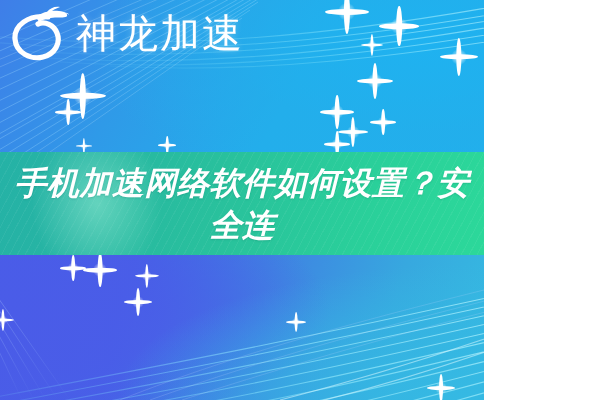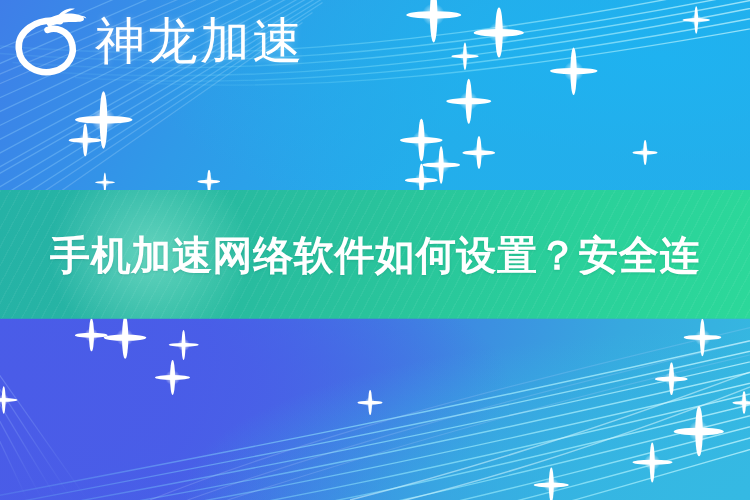--- a/index.html
+++ b/index.html
@@ -3,21 +3,21 @@
 <meta charset="utf-8">
 <style>
   html, body {
     margin: 0;
     padding: 0;
     background: #ffffff;
   }
 
   #canvas {
     position: relative;
-    width: 600px;
+    width: 484px;
     height: 400px;
     overflow: hidden;
     font-family: "Liberation Sans", "DejaVu Sans", sans-serif;
     user-select: none;
   }
 
   
   .bg-base {
     position: absolute;
     inset: 0;
@@ -115,20 +115,21 @@
     position: absolute;
     left: 0;
     right: 0;
     top: 152px;
     height: 103px;
     background: linear-gradient(100deg, #25b2a6 0%, #27b5a3 18%, #29c29c 48%, #2ad09a 76%, #2cd89a 100%);
     display: flex;
     align-items: center;
     justify-content: center;
     overflow: hidden;
+    font-style: italic;
   }
   .title-band-sheen {
     position: absolute;
     inset: 0;
     background:
       repeating-linear-gradient(118deg,
         rgba(255,255,255,0.050) 0px,
         rgba(255,255,255,0.050) 1px,
         rgba(255,255,255,0.000) 1px,
         rgba(255,255,255,0.000) 7px);

